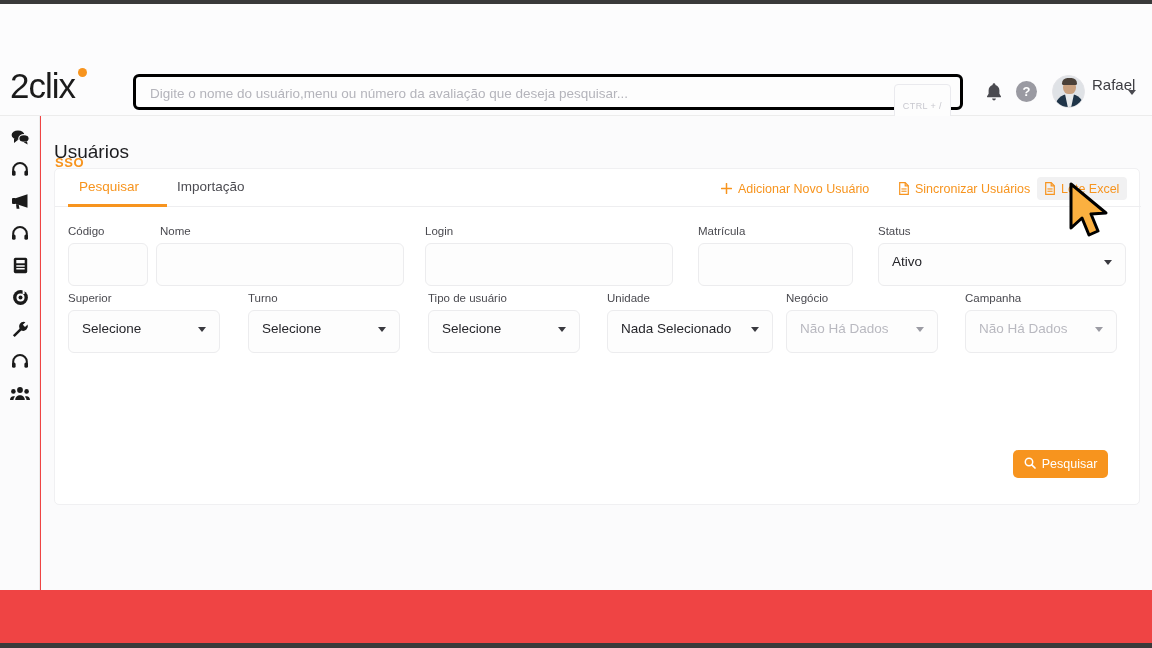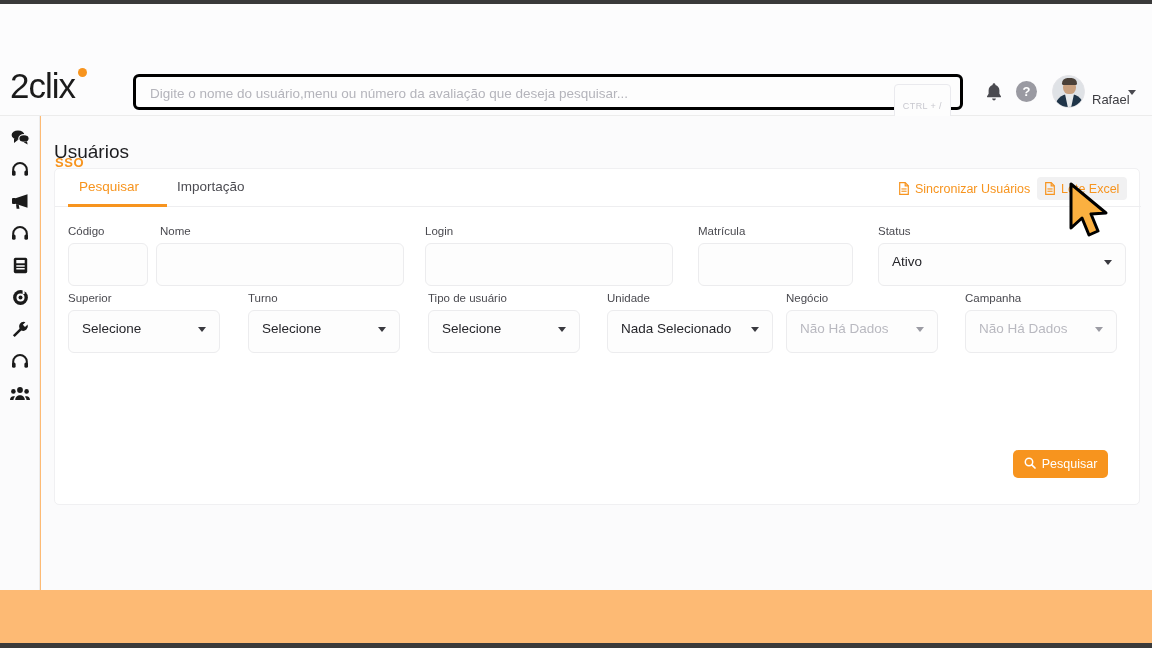--- a/index.html
+++ b/index.html
@@ -9,21 +9,21 @@
     height: 648px;
     overflow: hidden;
     font-family: "Liberation Sans", sans-serif;
     background: #ffffff;
   }
 
   #screen {
     position: relative;
     width: 1152px;
     height: 648px;
-    background: #fdba74;
+    background: #ef4444;
     overflow: hidden;
   }
 
   
   .strip-top {
     position: absolute; left: 0; top: 0;
     width: 1152px; height: 4px;
     background: #3a3a3a;
   }
   .strip-bottom {
@@ -137,22 +137,22 @@
   }
   .avatar .shirt {
     position: absolute;
     left: 12px; top: 18px;
     width: 9px; height: 16px;
     background: #e8eaec;
     clip-path: polygon(0 0, 100% 0, 62% 100%, 38% 100%);
   }
   .username {
     position: absolute;
-    left: 1092px; top: 88px;
-    font-size: 13px;
+    left: 1092px; top: 72px;
+    font-size: 15px;
     color: #3d3d42;
     cursor: pointer;
   }
   .caret-sm {
     position: absolute;
     left: 1128px; top: 86px;
     width: 0; height: 0;
     border-left: 4px solid transparent;
     border-right: 4px solid transparent;
     border-top: 5px solid #4a4a50;
@@ -457,20 +457,28 @@
     <div class="crumb">SSO</div>
     <div class="ptitle">Usuários</div>
 
     <div class="card">
 
       <div class="tabrow">
         <div class="tab active">Pesquisar</div>
         <div class="tab inactive">Importação</div>
         <div class="tab-underline"></div>
 
+        <div class="act a1">
+          <span class="ic">
+            <svg width="11" height="11" viewBox="0 0 11 11">
+              <path d="M5.5 0.6v9.8M0.6 5.5h9.8" stroke="#f7941e" stroke-width="1.5" stroke-linecap="round"></path>
+            </svg>
+          </span>
+          <span>Adicionar Novo Usuário</span>
+        </div>
 
         <div class="act a2">
           <span class="ic">
             <svg width="10" height="13" viewBox="0 0 10 13">
               <path d="M0.7 0.7h5.5l3.1 3.1v8.5H0.7z" fill="none" stroke="#f7941e" stroke-width="1.2"></path>
               <path d="M6.2 0.7v3.1h3.1" fill="none" stroke="#f7941e" stroke-width="1.2"></path>
               <rect x="2.4" y="6.4" width="5.2" height="1.1" fill="#f7941e"></rect>
               <rect x="2.4" y="8.7" width="5.2" height="1.1" fill="#f7941e"></rect>
             </svg>
           </span>

